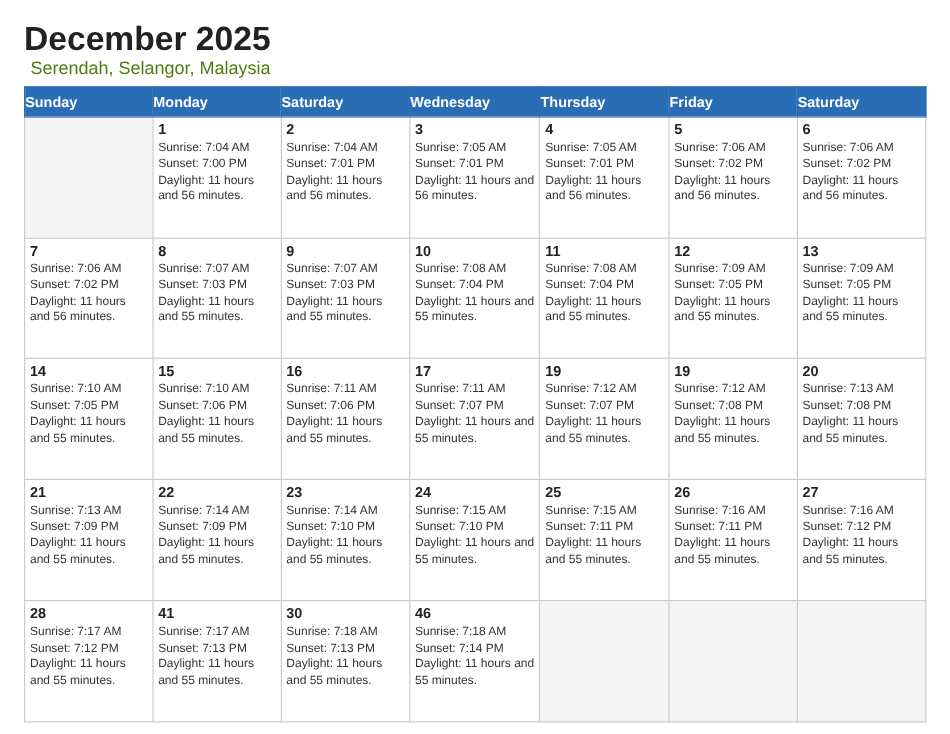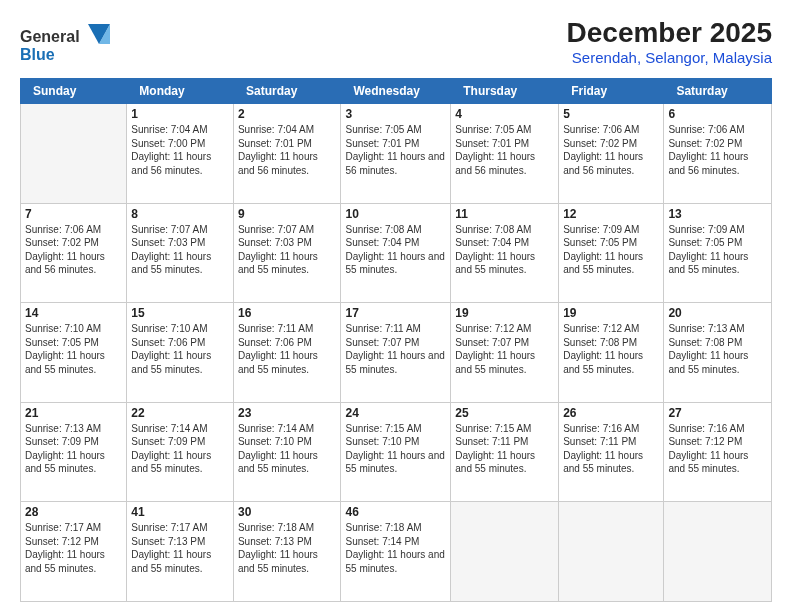--- a/index.html
+++ b/index.html
@@ -32,33 +32,33 @@
       text-align: right;
     }
     .month-title {
       font-size: 28px;
       font-weight: bold;
       color: #222;
       line-height: 1.1;
     }
     .subtitle {
       font-size: 15px;
-      color: #1d4ed8;
+      color: #4d7c0f;
     }
     .calendar {
       width: 100%;
       border-collapse: collapse;
       flex: 1;
     }
     .calendar th {
       background: #2a6db5;
       color: #fff;
       font-size: 12px;
       font-weight: bold;
-      padding: 5px 12px;
+      padding: 5px 0;
       text-align: left;
       border: 1px solid #2a6db5;
     }
     .calendar td {
       border: 1px solid #ccc;
       vertical-align: top;
       padding: 3px 4px;
       width: 113px;
       height: 88px;
       font-size: 10.5px;
@@ -81,32 +81,20 @@
     }
     tr.week-row td {
       height: 85px;
     }
   </style>
 </head>
 <body>
 
 <div class="page">
   <div class="header">
-    <div class="logo">
-      <div>
-        <svg width="90" height="46" viewBox="0 0 90 46">
-
-          <text x="0" y="20" font-family="Arial" font-weight="bold" font-size="16" fill="#333">General</text>
-
-          <polygon points="68,2 90,2 79,22" fill="#1a6fb5"></polygon>
-          <polygon points="79,22 90,2 90,22" fill="#3399dd" opacity="0.7"></polygon>
-          <text x="0" y="38" font-family="Arial" font-weight="bold" font-size="16" fill="#1a6fb5">Blue</text>
-        </svg>
-      </div>
-    </div>
     <div class="title-block">
       <div class="month-title">December 2025</div>
       <div class="subtitle">Serendah, Selangor, Malaysia</div>
     </div>
   </div>
 
   <table class="calendar">
     <thead>
       <tr>
           <th>Sunday</th>

